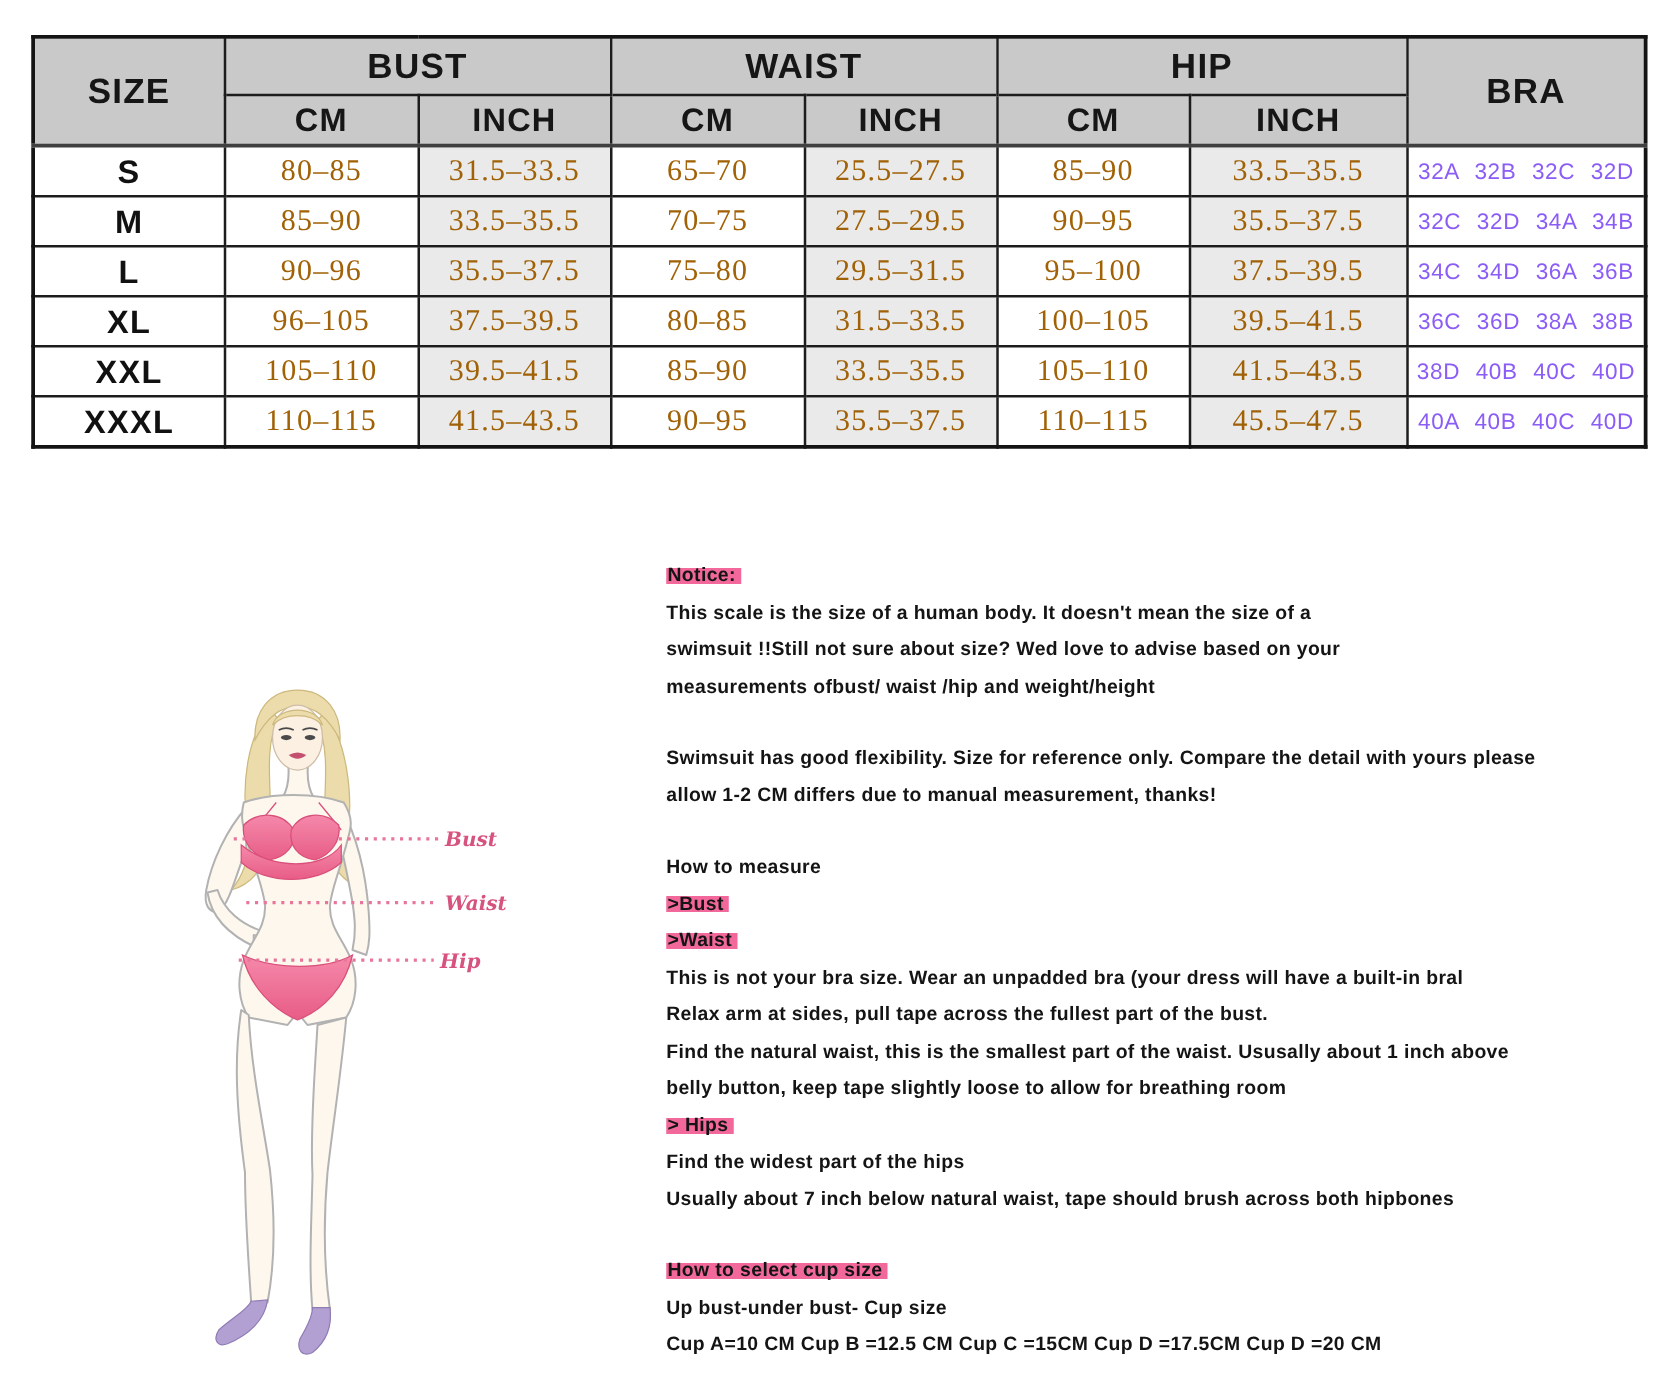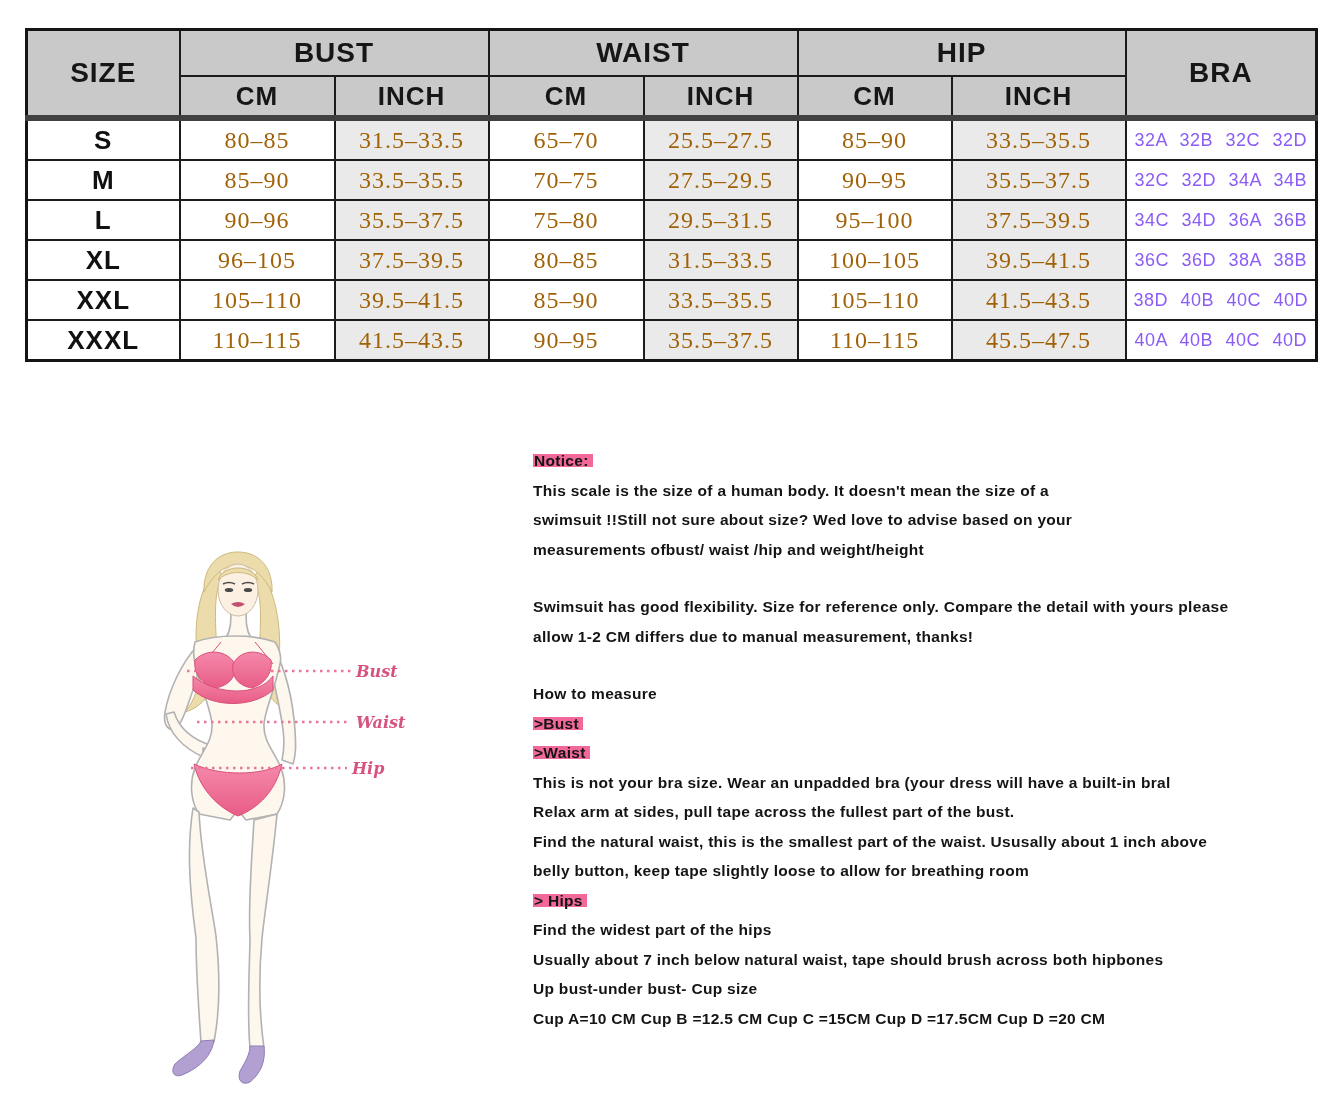--- a/index.html
+++ b/index.html
@@ -9,21 +9,21 @@
   
   table.size-table{position:absolute;left:25px;top:28px;width:1290px;
     border-collapse:collapse;table-layout:fixed;border:3px solid #141414;}
   .size-table th,.size-table td{border:2px solid #1c1c1c;text-align:center;
     vertical-align:middle;padding:0;overflow:hidden;}
   .size-table thead th{background:#c9c9c9;color:#161616;font-weight:bold;
     font-size:28px;letter-spacing:1px;}
   .size-table thead tr.group-row th{height:44px;}
   .size-table thead tr.sub-row th{height:38px;font-size:26px;}
   .size-table thead tr.group-row th.group{border-bottom:1px solid #6e6e6e;}
-  .size-table thead{border-bottom:6px solid #404040;}
+  .size-table thead{border-bottom:3px solid #404040;}
   .size-table tbody td{height:38px;font-family:"Liberation Serif",serif;
     font-size:24px;color:#a16207;letter-spacing:1px;}
   .size-table tbody td.c-size{font-family:"Liberation Sans",sans-serif;
     font-weight:bold;font-size:26px;color:#111;letter-spacing:1px;}
   .size-table tbody td.inch{background:#eaeaea;}
   .size-table tbody td.c-bra{font-family:"Liberation Sans",sans-serif;
     font-size:18px;letter-spacing:0.5px;word-spacing:7px;color:#8b5cf6;white-space:nowrap;}
 
   
   .figure{position:absolute;left:125px;top:550px;}
@@ -208,17 +208,18 @@
     <p class="gap">How to measure</p>
     <p><span class="hl">&gt;Bust</span></p>
     <p><span class="hl">&gt;Waist</span></p>
     <p>This is not your bra size. Wear an unpadded bra (your dress will have a built-in bral
 Relax arm at sides, pull tape across the fullest part of the bust.</p>
     <p>Find the natural waist, this is the smallest part of the waist. Ususally about 1 inch above
 belly button, keep tape slightly loose to allow for breathing room</p>
     <p><span class="hl">&gt; Hips</span></p>
     <p>Find the widest part of the hips
 Usually about 7 inch below natural waist, tape should brush across both hipbones</p>
+    <p class="gap"><span class="hl">How to select cup size</span></p>
     <p>Up bust-under bust- Cup size</p>
     <p>Cup A=10 CM Cup B =12.5 CM Cup C =15CM Cup D =17.5CM Cup D =20 CM</p>
   </div>
 
 </div>
 
 </body></html>

